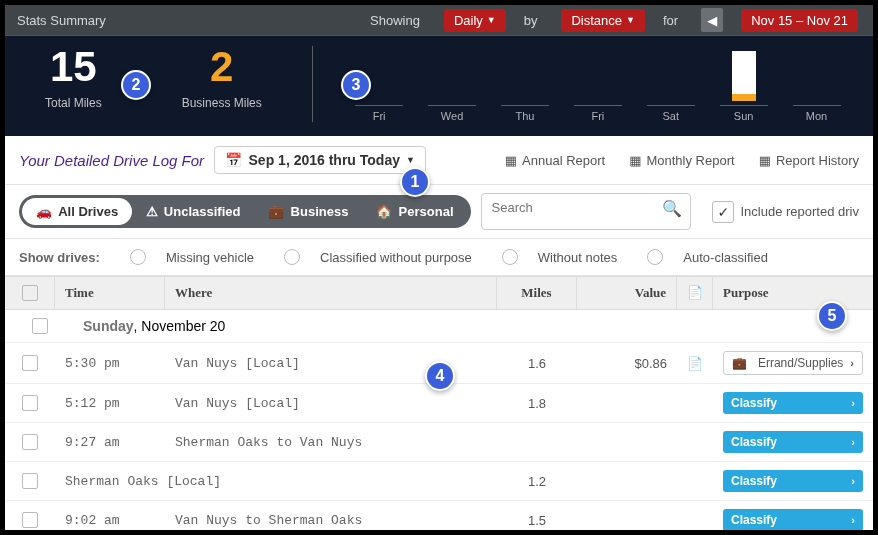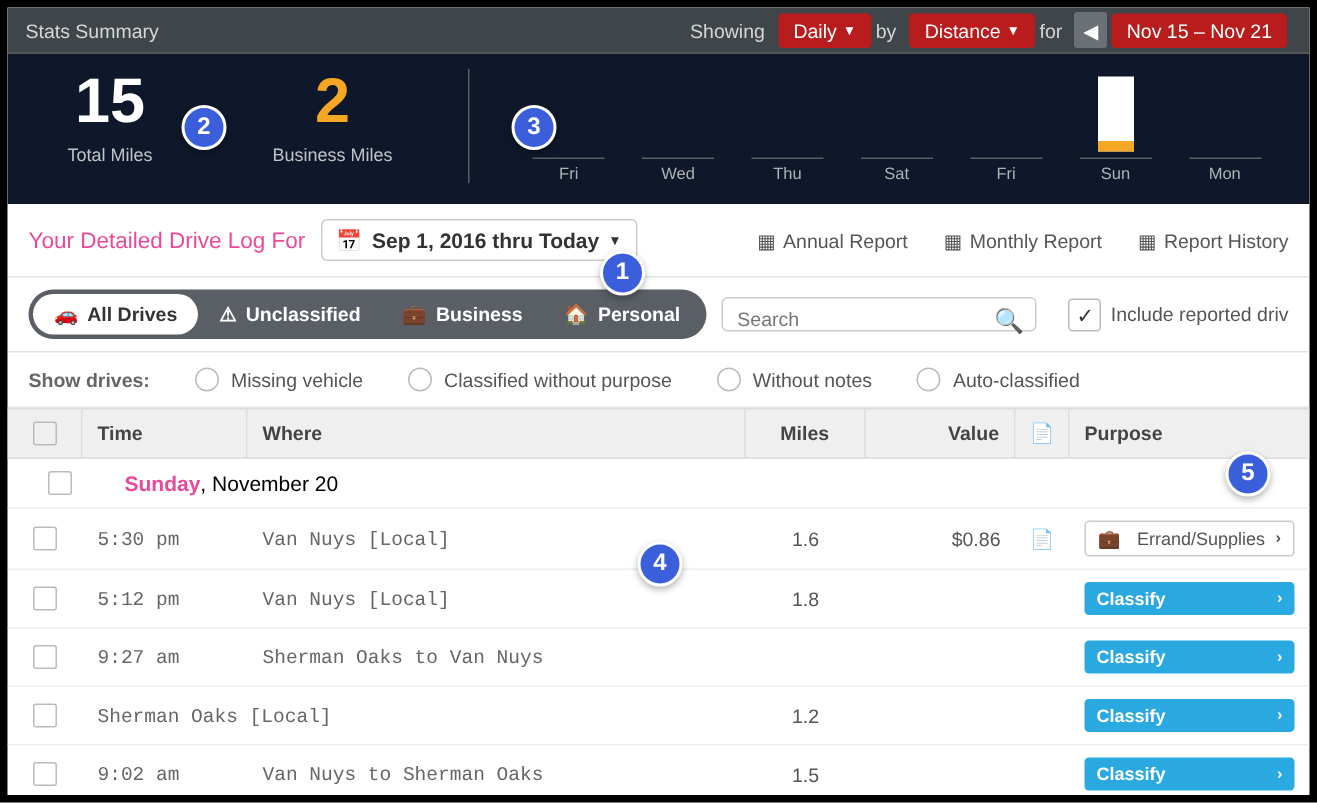--- a/index.html
+++ b/index.html
@@ -1,20 +1,20 @@
 <!DOCTYPE html>
 <html><head>
 <meta charset="utf-8">
 <style>
 * { box-sizing: border-box; margin: 0; padding: 0; }
 body { font-family: Arial, Helvetica, sans-serif; background: #000; padding: 5px; }
 .app { background: #fff; width: 868px; height: 525px; overflow: hidden; position: relative; }
 
 
-.stats-header { background: #3f4549; color: #fff; height: 30px; display: flex; align-items: center; padding: 0 12px; font-size: 13px; }
+.stats-header { background: #3f4549; color: #fff; height: 30px; display: flex; align-items: center; padding: 0 12px; font-size: 13px; gap: 15px; }
 .stats-header .title { flex: 1; color: #d4d7d9; }
 .stats-header .showing { color: #d4d7d9; margin-right: 6px; }
 .stats-header .sel { background: #b91c1c; padding: 4px 10px; border-radius: 3px; color: #fff; font-size: 13px; display: inline-flex; align-items: center; gap: 4px; margin: 0 3px; cursor: pointer; }
 .stats-header .sel .caret { font-size: 9px; }
 .stats-header .arrow-btn { background: #6a7075; width: 22px; height: 24px; display: inline-flex; align-items: center; justify-content: center; border-radius: 2px; cursor: pointer; margin-left: 2px; }
 
 .stats-body { background: #0f172a; display: flex; padding: 10px 0 14px; border-top: 1px solid #555; }
 .stat-box { text-align: center; padding: 0 40px; position: relative; }
 .stat-num { font-size: 42px; font-weight: bold; color: #fff; line-height: 1; }
 .stat-num.gold { color: #f5a623; }
@@ -22,59 +22,59 @@
 
 .mini-chart { flex: 1; display: flex; align-items: flex-end; justify-content: space-around; padding: 0 20px 0 30px; border-left: 1px solid #5a5f63; margin-left: 10px; position: relative; }
 .mini-chart .day-col { display: flex; flex-direction: column; align-items: center; gap: 4px; width: 48px; }
 .mini-chart .bar-wrap { height: 55px; display: flex; align-items: flex-end; width: 100%; justify-content: center; }
 .mini-chart .bar { width: 24px; background: #fff; position: relative; }
 .mini-chart .bar .biz { position: absolute; bottom: 0; left: 0; right: 0; background: #f5a623; }
 .mini-chart .day-label { font-size: 11px; color: #aeb2b5; border-top: 1px solid #5a5f63; width: 100%; text-align: center; padding-top: 4px; }
 
 
 .detail-bar { display: flex; align-items: center; padding: 10px 14px; font-size: 15px; border-bottom: 1px solid #e3e3e3; }
-.detail-bar .label { color: #ec4899; font-weight: normal; margin-right: 10px; }
+.detail-bar .label { color: #4c1d95; font-weight: normal; margin-right: 10px; font-style: italic; }
 .date-picker { border: 1px solid #ccc; border-radius: 4px; padding: 5px 10px; display: inline-flex; align-items: center; gap: 6px; font-size: 14px; color: #333; cursor: pointer; font-weight: bold; }
 .detail-bar .spacer { flex: 1; }
 .report-link { font-size: 13px; color: #555; margin-left: 24px; display: inline-flex; align-items: center; gap: 5px; cursor: pointer; }
 
 
 .filter-row { display: flex; align-items: center; padding: 8px 14px; border-bottom: 1px solid #e3e3e3; gap: 10px; }
 .pill-tabs { background: #595f64; border-radius: 18px; display: flex; padding: 3px; }
 .pill-tabs .tab { padding: 6px 14px; font-size: 13px; color: #fff; display: inline-flex; align-items: center; gap: 6px; cursor: pointer; border-radius: 15px; font-weight: bold; }
 .pill-tabs .tab.active { background: #fff; color: #333; }
 .search-box { flex: 1; max-width: 210px; position: relative; }
-.search-box input { width: 100%; border: 1px solid #ccc; border-radius: 4px; padding: 6px 28px 0 10px; font-size: 13px; }
+.search-box input { width: 100%; border: 1px solid #ccc; border-radius: 4px; padding: 6px 28px 14px 10px; font-size: 13px; }
 .search-box .sicon { position: absolute; right: 8px; top: 6px; color: #999; }
 .include-chk { display: flex; align-items: center; gap: 6px; font-size: 13px; color: #555; margin-left: auto; }
 .include-chk .chkbox { width: 22px; height: 22px; border: 1px solid #bbb; border-radius: 3px; display: inline-flex; align-items: center; justify-content: center; color: #333; font-size: 14px; cursor: pointer; }
 
 
 .show-filters { display: flex; align-items: center; padding: 10px 14px; gap: 30px; font-size: 13px; border-bottom: 1px solid #e3e3e3; color: #555; }
 .show-filters .lbl { font-weight: bold; color: #666; }
-.radio-opt { display: flex; align-items: center; gap: 8px; cursor: pointer; }
+.radio-opt { display: flex; align-items: center; gap: 20px; cursor: pointer; }
 .radio-opt .r { width: 16px; height: 16px; border: 1px solid #bbb; border-radius: 50%; }
 
 
-.table-hdr { display: flex; background: #efefef; border-top: 1px solid #ddd; border-bottom: 1px solid #ddd; font-size: 13px; font-weight: bold; color: #444; }
+.table-hdr { display: flex; background: #efefef; border-top: 1px solid #ddd; border-bottom: 1px solid #ddd; font-size: 13px; font-weight: bold; color: #444; font-family: Liberation Serif, serif; }
 .table-hdr > div, .trow > div { padding: 8px 10px; }
 .col-chk { width: 50px; display: flex; align-items: center; justify-content: center; }
 .col-time { width: 110px; }
 .col-where { flex: 1; }
 .col-miles { width: 80px; text-align: center; }
 .col-value { width: 100px; text-align: right; }
 .col-doc { width: 36px; text-align: center; }
 .col-purpose { width: 160px; position: relative; }
 .table-hdr > div { border-right: 1px solid #ddd; }
 .table-hdr > div:last-child { border-right: none; }
 
 .day-group { display: flex; align-items: center; padding: 8px 10px; font-size: 14px; border-bottom: 1px solid #eee; }
 .day-group .chkbox-sm, .col-chk .chkbox-sm { width: 16px; height: 16px; border: 1px solid #bbb; border-radius: 2px; cursor: pointer; }
 .day-group .d { margin-left: 18px; }
-.day-group .d b { color: #ec4899; }
+.day-group .d b { color: #737373; }
 
 .trow { display: flex; align-items: center; font-size: 13px; border-bottom: 1px solid #eee; color: #555; }
 .trow .col-time, .trow .col-where { color: #666; font-family: Liberation Mono, monospace; }
 .trow .col-miles, .trow .col-value { color: #555; }
 
 .purpose-btn { background: #29a9e0; color: #fff; font-size: 12px; padding: 4px 8px; border-radius: 3px; display: flex; align-items: center; justify-content: space-between; cursor: pointer; width: 100%; font-weight: bold; }
 .purpose-btn.tag { background: #fff; color: #555; border: 1px solid #ccc; font-weight: normal; }
 .purpose-btn .chev { font-size: 11px; font-weight: bold; }
 .purpose-btn.tag .icon { color: #29a9e0; margin-right: 4px; }
 
@@ -122,25 +122,25 @@
         <div class="day-col">
           <div class="bar-wrap"></div>
           <div class="day-label">Wed</div>
         </div>
         <div class="day-col">
           <div class="bar-wrap"></div>
           <div class="day-label">Thu</div>
         </div>
         <div class="day-col">
           <div class="bar-wrap"></div>
+          <div class="day-label">Fri</div>
+        </div>
+        <div class="day-col">
+          <div class="bar-wrap"></div>
           <div class="day-label">Sat</div>
-        </div>
-        <div class="day-col">
-          <div class="bar-wrap"></div>
-          <div class="day-label">Fri</div>
         </div>
         <div class="day-col">
           <div class="bar-wrap">
             <div class="bar" style="height: 50px;">
               <div class="biz" style="height: 6.66667px;"></div>
             </div>
           </div>
           <div class="day-label">Sun</div>
         </div>
         <div class="day-col">

